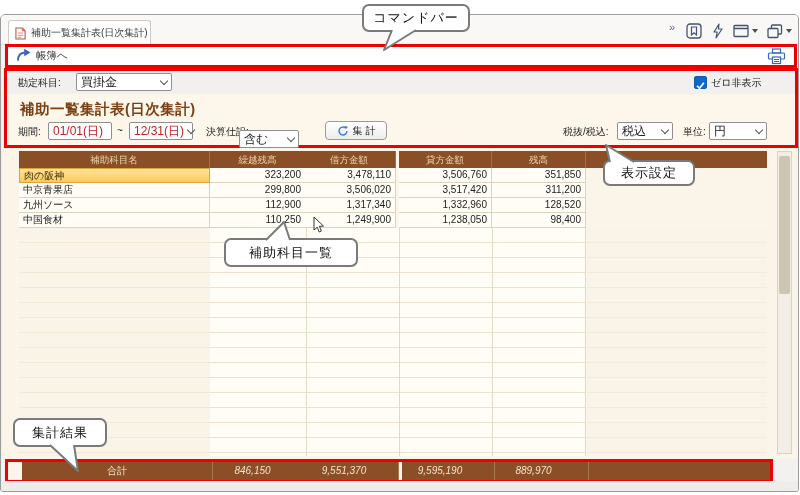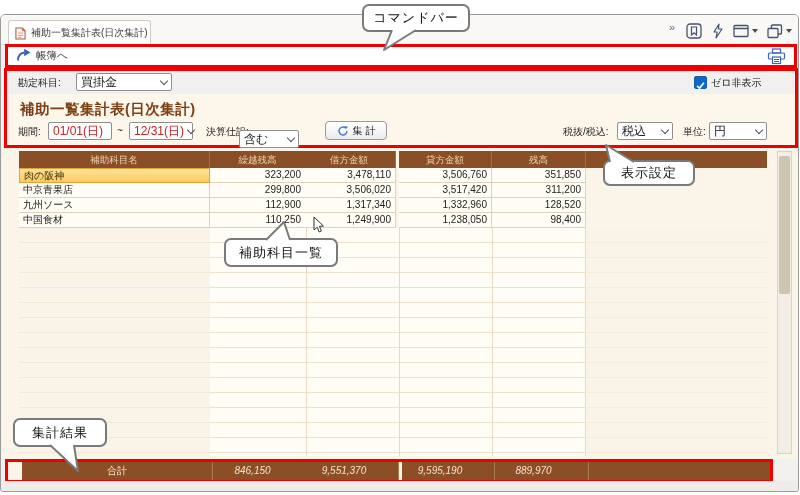--- a/index.html
+++ b/index.html
@@ -304,21 +304,21 @@
     <path d="M22,2 L46,2 L14,22 Z" fill="#ffffff"></path>
     <path d="M46,2 L14,22 L22,2" fill="none" stroke="#7a7a7a" stroke-width="2" stroke-linejoin="round"></path>
   </svg>
 
   <div class="callout" style="left:603px; top:160px; width:92px; height:26px;">表示設定</div>
   <svg class="tail" style="left:600px; top:143px;" width="40" height="21" viewBox="0 0 40 21">
     <path d="M10,19 L34,19 L6,2 Z" fill="#ffffff"></path>
     <path d="M10,19 L6,2 L34,19" fill="none" stroke="#7a7a7a" stroke-width="2" stroke-linejoin="round"></path>
   </svg>
 
-  <div class="callout" style="left:224px; top:238px; width:114px; height:29px;">補助科目一覧</div>
+  <div class="callout" style="left:224px; top:238px; width:134px; height:29px;">補助科目一覧</div>
   <svg class="tail" style="left:256px; top:220px;" width="42" height="22" viewBox="0 0 42 22">
     <path d="M10,20 L34,20 L28,2 Z" fill="#ffffff"></path>
     <path d="M10,20 L28,2 L34,20" fill="none" stroke="#7a7a7a" stroke-width="2" stroke-linejoin="round"></path>
   </svg>
 
   <div class="callout" style="left:13px; top:418px; width:94px; height:29px;">集計結果</div>
   <svg class="tail" style="left:40px; top:443px;" width="46" height="32" viewBox="0 0 46 32">
     <path d="M10,2 L34,2 L38,28 Z" fill="#ffffff"></path>
     <path d="M10,2 L38,28 L34,2" fill="none" stroke="#7a7a7a" stroke-width="2" stroke-linejoin="round"></path>
   </svg>

